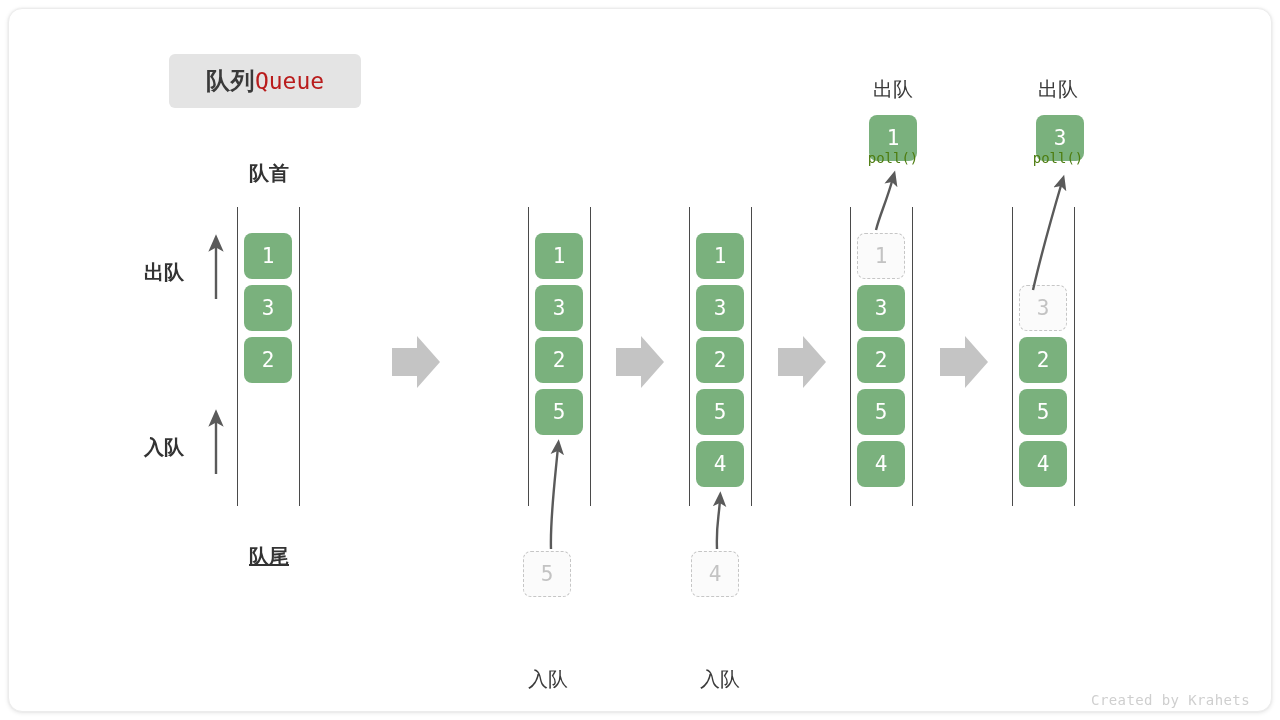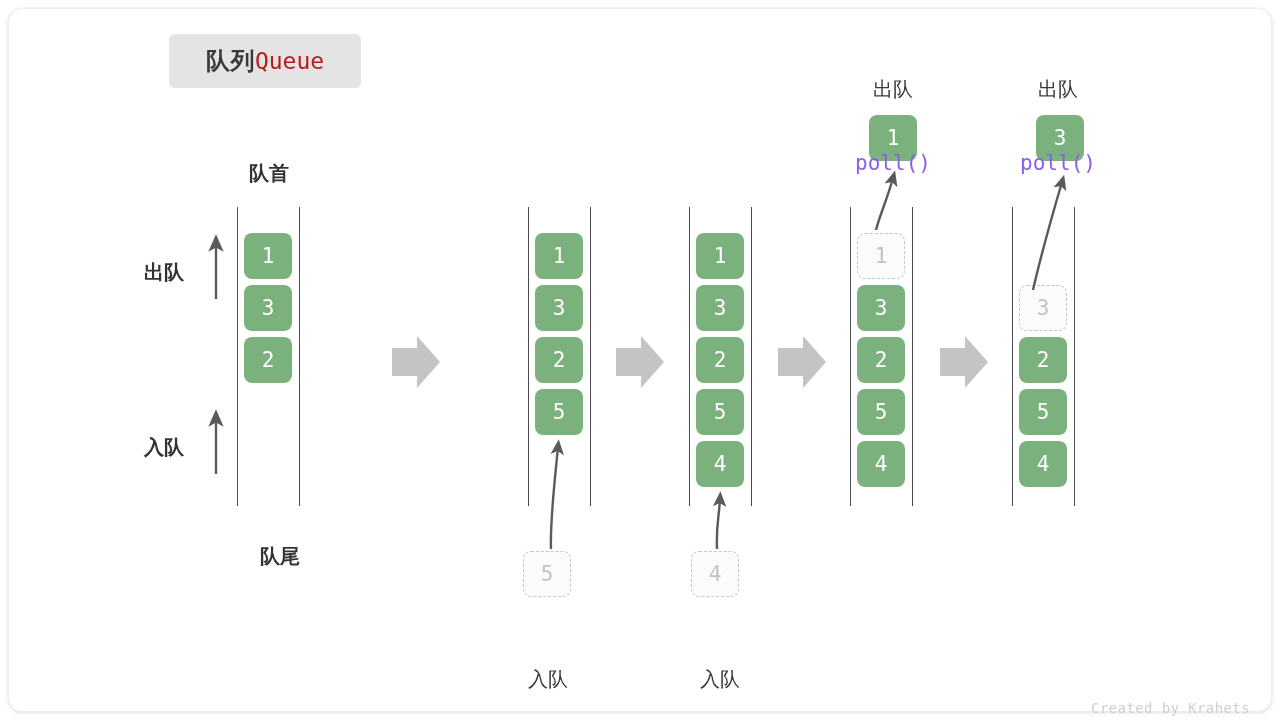--- a/index.html
+++ b/index.html
@@ -25,21 +25,21 @@
     border-radius: 14px;
     border: 1px solid #ececec;
     box-shadow: 0 1px 4px rgba(0,0,0,0.10), 0 0 0 1px rgba(0,0,0,0.015);
     box-sizing: border-box;
   }
 
   
   .title-badge {
     position: absolute;
     left: 169px;
-    top: 34px;
+    top: 54px;
     width: 192px;
     height: 54px;
     background: #e4e4e4;
     border-radius: 6px;
     display: flex;
     align-items: center;
     justify-content: center;
   }
   .title-cn {
     font-size: 24px;
@@ -72,22 +72,22 @@
   }
   .op-cn {
     display: block;
     font-size: 20px;
     color: #3a3a3a;
     font-weight: normal;
   }
   .op-code {
     display: block;
     font-family: "DejaVu Sans Mono", "Liberation Mono", monospace;
-    font-size: 21px;
-    color: #8b5cf6;
+    font-size: 14px;
+    color: #4d7c0f;
   }
   .op-code .arg { color: #4c9a52; font-weight: bold; }
 
   
   .column { position: absolute; }
   .rail {
     position: absolute;
     top: 0;
     width: 0;
     border-left: 1.6px solid #4a4a4a;
@@ -142,40 +142,40 @@
     position: absolute;
     left: 0; top: 0;
     width: 1280px;
     height: 720px;
     pointer-events: none;
   }
 
   .credit {
     position: absolute;
     right: 30px;
-    bottom: 4px;
+    bottom: 12px;
     font-family: "DejaVu Sans Mono", "Liberation Mono", monospace;
     font-size: 14px;
     color: #cfcfcf;
     letter-spacing: 0.4px;
   }
 </style>
 </head>
 <body>
 
 <div id="stage">
   <div class="card"></div>
 
   <div class="title-badge">
     <span class="title-cn">队列</span>
     <span class="title-en">Queue</span>
   </div>
 
   <div class="lbl lbl-cn-bold" style="left:238px; top:160px; width:62px; text-align:center;">队首</div>
-  <div class="lbl lbl-cn-bold" style="left:238px; top:543px; width:62px; text-align:right;">队尾</div>
+  <div class="lbl lbl-cn-bold" style="left:238px; top:543px; width:62px; text-align:center;text-decoration:underline;">队尾</div>
   <div class="lbl lbl-cn-bold" style="left:144px; top:259px;">出队</div>
   <div class="lbl lbl-cn-bold" style="left:144px; top:434px;">入队</div>
 
   <div class="column" style="left:237px; top:207px; width:63px; height:299px;">
     <div class="rail left" style="height:299px;"></div>
     <div class="rail right" style="height:299px;"></div>
     <div class="cell filled" style="left:7px; top:26px;">
         <span>1</span>
       </div>
     <div class="cell filled" style="left:7px; top:78px;">

